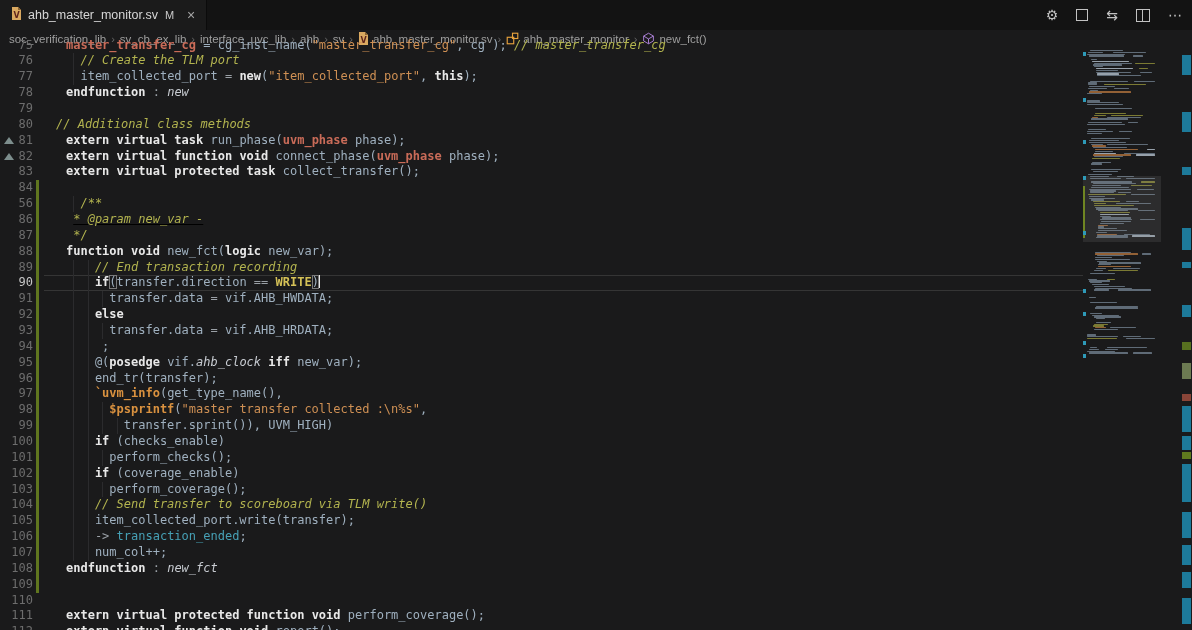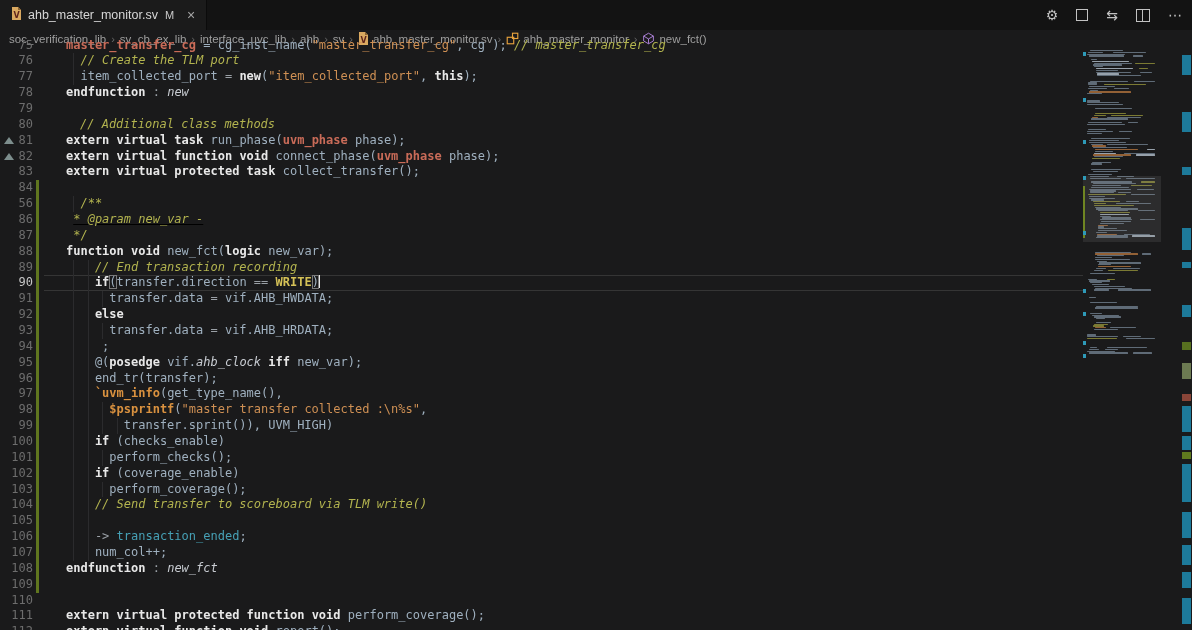--- a/index.html
+++ b/index.html
@@ -131,21 +131,21 @@
     </span>
   </div>
 
 <div class="editor">
   <div>
       <div class="code-line" style="top: -9.4px;"><span class="lnum">75</span><span class="ltext" style="left: 66px;"><span class="tk-t">master_transfer_cg</span><span class="tk-d"> = cg_inst_name(</span><span class="tk-s">"master_transfer_cg"</span><span class="tk-d">, cg );</span><span class="tk-c"> // master_transfer_cg</span></span></div>
       <div class="code-line" style="top: 6.457px;"><span class="lnum">76</span><span class="guide" style="left: 73.22px;"></span><span class="ltext" style="left: 80.44px;"><span class="tk-c">// Create the TLM port</span></span></div>
       <div class="code-line" style="top: 22.314px;"><span class="lnum">77</span><span class="guide" style="left: 73.22px;"></span><span class="ltext" style="left: 80.44px;"><span class="tk-d">item_collected_port </span><span class="tk-o">= </span><span class="tk-k">new</span><span class="tk-d">(</span><span class="tk-s">"item_collected_port"</span><span class="tk-d">, </span><span class="tk-k">this</span><span class="tk-d">);</span></span></div>
       <div class="code-line" style="top: 38.171px;"><span class="lnum">78</span><span class="ltext" style="left: 66px;"><span class="tk-k">endfunction</span><span class="tk-o"> : </span><span class="tk-n">new</span></span></div>
       <div class="code-line" style="top: 54.028px;"><span class="lnum">79</span><span class="ltext" style="left: 66px;"></span></div>
-      <div class="code-line" style="top: 69.885px;"><span class="lnum">80</span><span class="ltext" style="left: 80px; text-align: right;"><span class="tk-c">// Additional class methods</span></span></div>
+      <div class="code-line" style="top: 69.885px;"><span class="lnum">80</span><span class="ltext" style="left: 56px; text-align: right;"><span class="tk-c">// Additional class methods</span></span></div>
       <div class="code-line" style="top: 85.742px;"><span class="lnum">81</span><span class="tri"></span><span class="ltext" style="left: 66px;"><span class="tk-k">extern virtual task </span><span class="tk-d">run_phase(</span><span class="tk-t">uvm_phase</span><span class="tk-d"> phase);</span></span></div>
       <div class="code-line" style="top: 101.599px;"><span class="lnum">82</span><span class="tri"></span><span class="ltext" style="left: 66px;"><span class="tk-k">extern virtual function void </span><span class="tk-d">connect_phase(</span><span class="tk-t">uvm_phase</span><span class="tk-d"> phase);</span></span></div>
       <div class="code-line" style="top: 117.456px;"><span class="lnum">83</span><span class="ltext" style="left: 66px;"><span class="tk-k">extern virtual protected task </span><span class="tk-d">collect_transfer();</span></span></div>
       <div class="code-line" style="top: 133.313px;"><span class="lnum">84</span><span class="changebar"></span><span class="ltext" style="left: 66px;"></span></div>
       <div class="code-line" style="top: 149.17px;"><span class="lnum">56</span><span class="changebar"></span><span class="guide" style="left: 73.22px;"></span><span class="ltext" style="left: 80.44px;"><span class="tk-c">/**</span></span></div>
       <div class="code-line" style="top: 165.027px;"><span class="lnum">86</span><span class="changebar"></span><span class="ltext" style="left: 73.22px; text-decoration: underline;"><span class="tk-c">* @param new_var -</span></span></div>
       <div class="code-line" style="top: 180.884px;"><span class="lnum">87</span><span class="changebar"></span><span class="ltext" style="left: 73.22px;"><span class="tk-c">*/</span></span></div>
       <div class="code-line" style="top: 196.741px;"><span class="lnum">88</span><span class="changebar"></span><span class="ltext" style="left: 66px;"><span class="tk-k">function void </span><span class="tk-d">new_fct(</span><span class="tk-k">logic</span><span class="tk-d"> new_var);</span></span></div>
       <div class="code-line" style="top: 212.598px;"><span class="lnum">89</span><span class="changebar"></span><span class="guide" style="left: 73.22px;"></span><span class="guide" style="left: 87.66px;"></span><span class="ltext" style="left: 94.88px;"><span class="tk-c">// End transaction recording</span></span></div>
       <div class="code-line" style="top: 228.455px;"><div class="cur-border"></div><span class="lnum cur">90</span><span class="changebar"></span><span class="guide" style="left: 73.22px;"></span><span class="guide" style="left: 87.66px;"></span><span class="ltext" style="left: 94.88px;"><span class="tk-k">if</span><span class="tk-d tk-bx">(</span><span class="tk-d">transfer.direction </span><span class="tk-o">== </span><span class="tk-y">WRITE</span><span class="tk-d tk-bx">)</span><span class="caret"></span></span></div>
@@ -156,21 +156,21 @@
       <div class="code-line" style="top: 307.74px;"><span class="lnum">95</span><span class="changebar"></span><span class="guide" style="left: 73.22px;"></span><span class="guide" style="left: 87.66px;"></span><span class="ltext" style="left: 94.88px;"><span class="tk-d">@(</span><span class="tk-k">posedge</span><span class="tk-d"> vif.</span><span class="tk-n">ahb_clock</span><span class="tk-k"> iff</span><span class="tk-d"> new_var);</span></span></div>
       <div class="code-line" style="top: 323.597px;"><span class="lnum">96</span><span class="changebar"></span><span class="guide" style="left: 73.22px;"></span><span class="guide" style="left: 87.66px;"></span><span class="ltext" style="left: 94.88px;"><span class="tk-d">end_tr(transfer);</span></span></div>
       <div class="code-line" style="top: 339.454px;"><span class="lnum">97</span><span class="changebar"></span><span class="guide" style="left: 73.22px;"></span><span class="guide" style="left: 87.66px;"></span><span class="ltext" style="left: 94.88px;"><span class="tk-m">`uvm_info</span><span class="tk-d">(get_type_name(),</span></span></div>
       <div class="code-line" style="top: 355.311px;"><span class="lnum">98</span><span class="changebar"></span><span class="guide" style="left: 73.22px;"></span><span class="guide" style="left: 87.66px;"></span><span class="guide" style="left: 102.1px;"></span><span class="ltext" style="left: 109.32px;"><span class="tk-m">$psprintf</span><span class="tk-d">(</span><span class="tk-s">"master transfer collected :\n%s"</span><span class="tk-d">,</span></span></div>
       <div class="code-line" style="top: 371.168px;"><span class="lnum">99</span><span class="changebar"></span><span class="guide" style="left: 73.22px;"></span><span class="guide" style="left: 87.66px;"></span><span class="guide" style="left: 102.1px;"></span><span class="guide" style="left: 116.54px;"></span><span class="ltext" style="left: 123.76px;"><span class="tk-d">transfer.sprint()), UVM_HIGH)</span></span></div>
       <div class="code-line" style="top: 387.025px;"><span class="lnum">100</span><span class="changebar"></span><span class="guide" style="left: 73.22px;"></span><span class="guide" style="left: 87.66px;"></span><span class="ltext" style="left: 94.88px;"><span class="tk-k">if</span><span class="tk-d"> (checks_enable)</span></span></div>
       <div class="code-line" style="top: 402.882px;"><span class="lnum">101</span><span class="changebar"></span><span class="guide" style="left: 73.22px;"></span><span class="guide" style="left: 87.66px;"></span><span class="guide" style="left: 102.1px;"></span><span class="ltext" style="left: 109.32px;"><span class="tk-d">perform_checks();</span></span></div>
       <div class="code-line" style="top: 418.739px;"><span class="lnum">102</span><span class="changebar"></span><span class="guide" style="left: 73.22px;"></span><span class="guide" style="left: 87.66px;"></span><span class="ltext" style="left: 94.88px;"><span class="tk-k">if</span><span class="tk-d"> (coverage_enable)</span></span></div>
       <div class="code-line" style="top: 434.596px;"><span class="lnum">103</span><span class="changebar"></span><span class="guide" style="left: 73.22px;"></span><span class="guide" style="left: 87.66px;"></span><span class="guide" style="left: 102.1px;"></span><span class="ltext" style="left: 109.32px;"><span class="tk-d">perform_coverage();</span></span></div>
       <div class="code-line" style="top: 450.453px;"><span class="lnum">104</span><span class="changebar"></span><span class="guide" style="left: 73.22px;"></span><span class="guide" style="left: 87.66px;"></span><span class="ltext" style="left: 94.88px;"><span class="tk-c">// Send transfer to scoreboard via TLM write()</span></span></div>
-      <div class="code-line" style="top: 466.31px;"><span class="lnum">105</span><span class="changebar"></span><span class="guide" style="left: 73.22px;"></span><span class="guide" style="left: 87.66px;"></span></div>
+      <div class="code-line" style="top: 466.31px;"><span class="lnum">105</span><span class="changebar"></span><span class="guide" style="left: 73.22px;"></span><span class="guide" style="left: 87.66px;"></span><span class="ltext" style="left: 94.88px;"><span class="tk-d">item_collected_port.write(transfer);</span></span></div>
       <div class="code-line" style="top: 482.167px;"><span class="lnum">106</span><span class="changebar"></span><span class="guide" style="left: 73.22px;"></span><span class="guide" style="left: 87.66px;"></span><span class="ltext" style="left: 94.88px;"><span class="tk-o">-&gt; </span><span class="tk-e">transaction_ended</span><span class="tk-d">;</span></span></div>
       <div class="code-line" style="top: 498.024px;"><span class="lnum">107</span><span class="changebar"></span><span class="guide" style="left: 73.22px;"></span><span class="guide" style="left: 87.66px;"></span><span class="ltext" style="left: 94.88px;"><span class="tk-d">num_col++;</span></span></div>
       <div class="code-line" style="top: 513.881px;"><span class="lnum">108</span><span class="changebar"></span><span class="ltext" style="left: 66px;"><span class="tk-k">endfunction</span><span class="tk-o"> : </span><span class="tk-n">new_fct</span></span></div>
       <div class="code-line" style="top: 529.738px;"><span class="lnum">109</span><span class="changebar"></span><span class="ltext" style="left: 66px;"></span></div>
       <div class="code-line" style="top: 545.595px;"><span class="lnum">110</span></div>
       <div class="code-line" style="top: 561.452px;"><span class="lnum">111</span><span class="ltext" style="left: 66px;"><span class="tk-k">extern virtual protected function void </span><span class="tk-d">perform_coverage();</span></span></div>
       <div class="code-line" style="top: 577.309px;"><span class="lnum">112</span><span class="ltext" style="left: 66px;"><span class="tk-k">extern virtual function void </span><span class="tk-d">report();</span></span></div>
     </div>
   <div class="minimap">
       <div class="mm-bar" style="left: 7px; top: 3px; width: 32.5512px; background: rgb(95, 107, 119);"></div>

